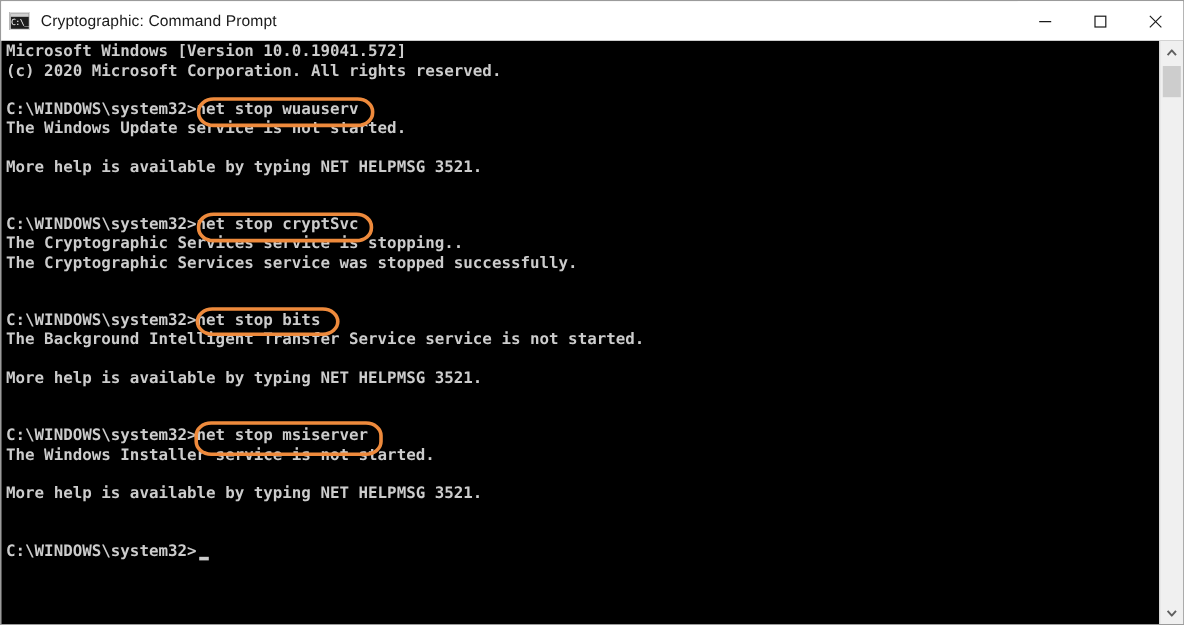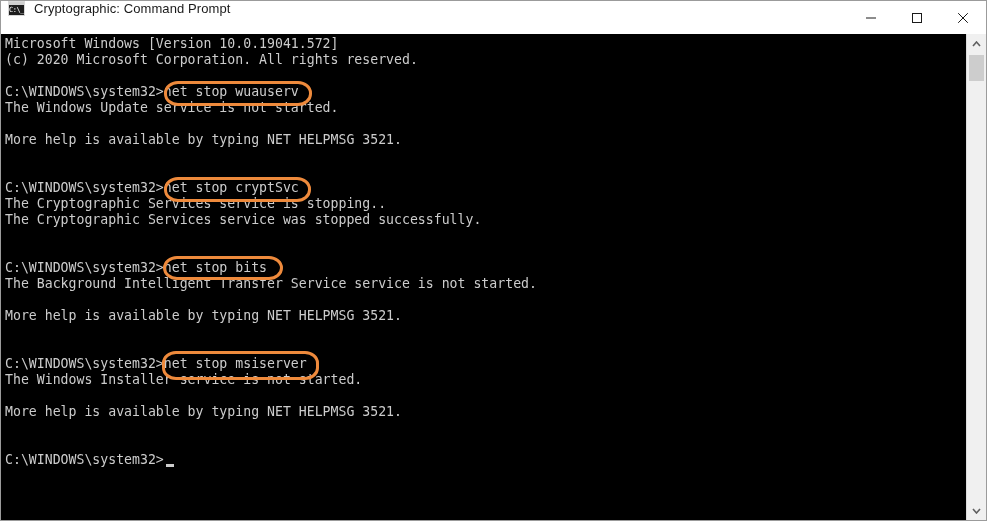--- a/index.html
+++ b/index.html
@@ -25,21 +25,21 @@
   }
 
   
   #titlebar {
     position: absolute;
     left: 0; top: 0;
     width: 985px;
     height: 33px;
     background: #ffffff;
     display: flex;
-    align-items: flex-start;
+    align-items: center;
     box-sizing: border-box;
   }
 
   #app-icon {
     width: 17px;
     height: 15px;
     margin-left: 7px;
     margin-right: 9px;
     flex: 0 0 auto;
     position: relative;
@@ -92,20 +92,21 @@
 
   
   #console {
     position: absolute;
     left: 0;
     top: 33px;
     width: 985px;
     height: 486px;
     background: #000000;
     overflow: hidden;
+    font-weight: bold;
   }
 
   #console-text {
     position: absolute;
     left: 4px;
     top: 2px;
     width: 950px;
     margin: 0;
     padding: 0;
     font-family: "DejaVu Sans Mono", monospace;

